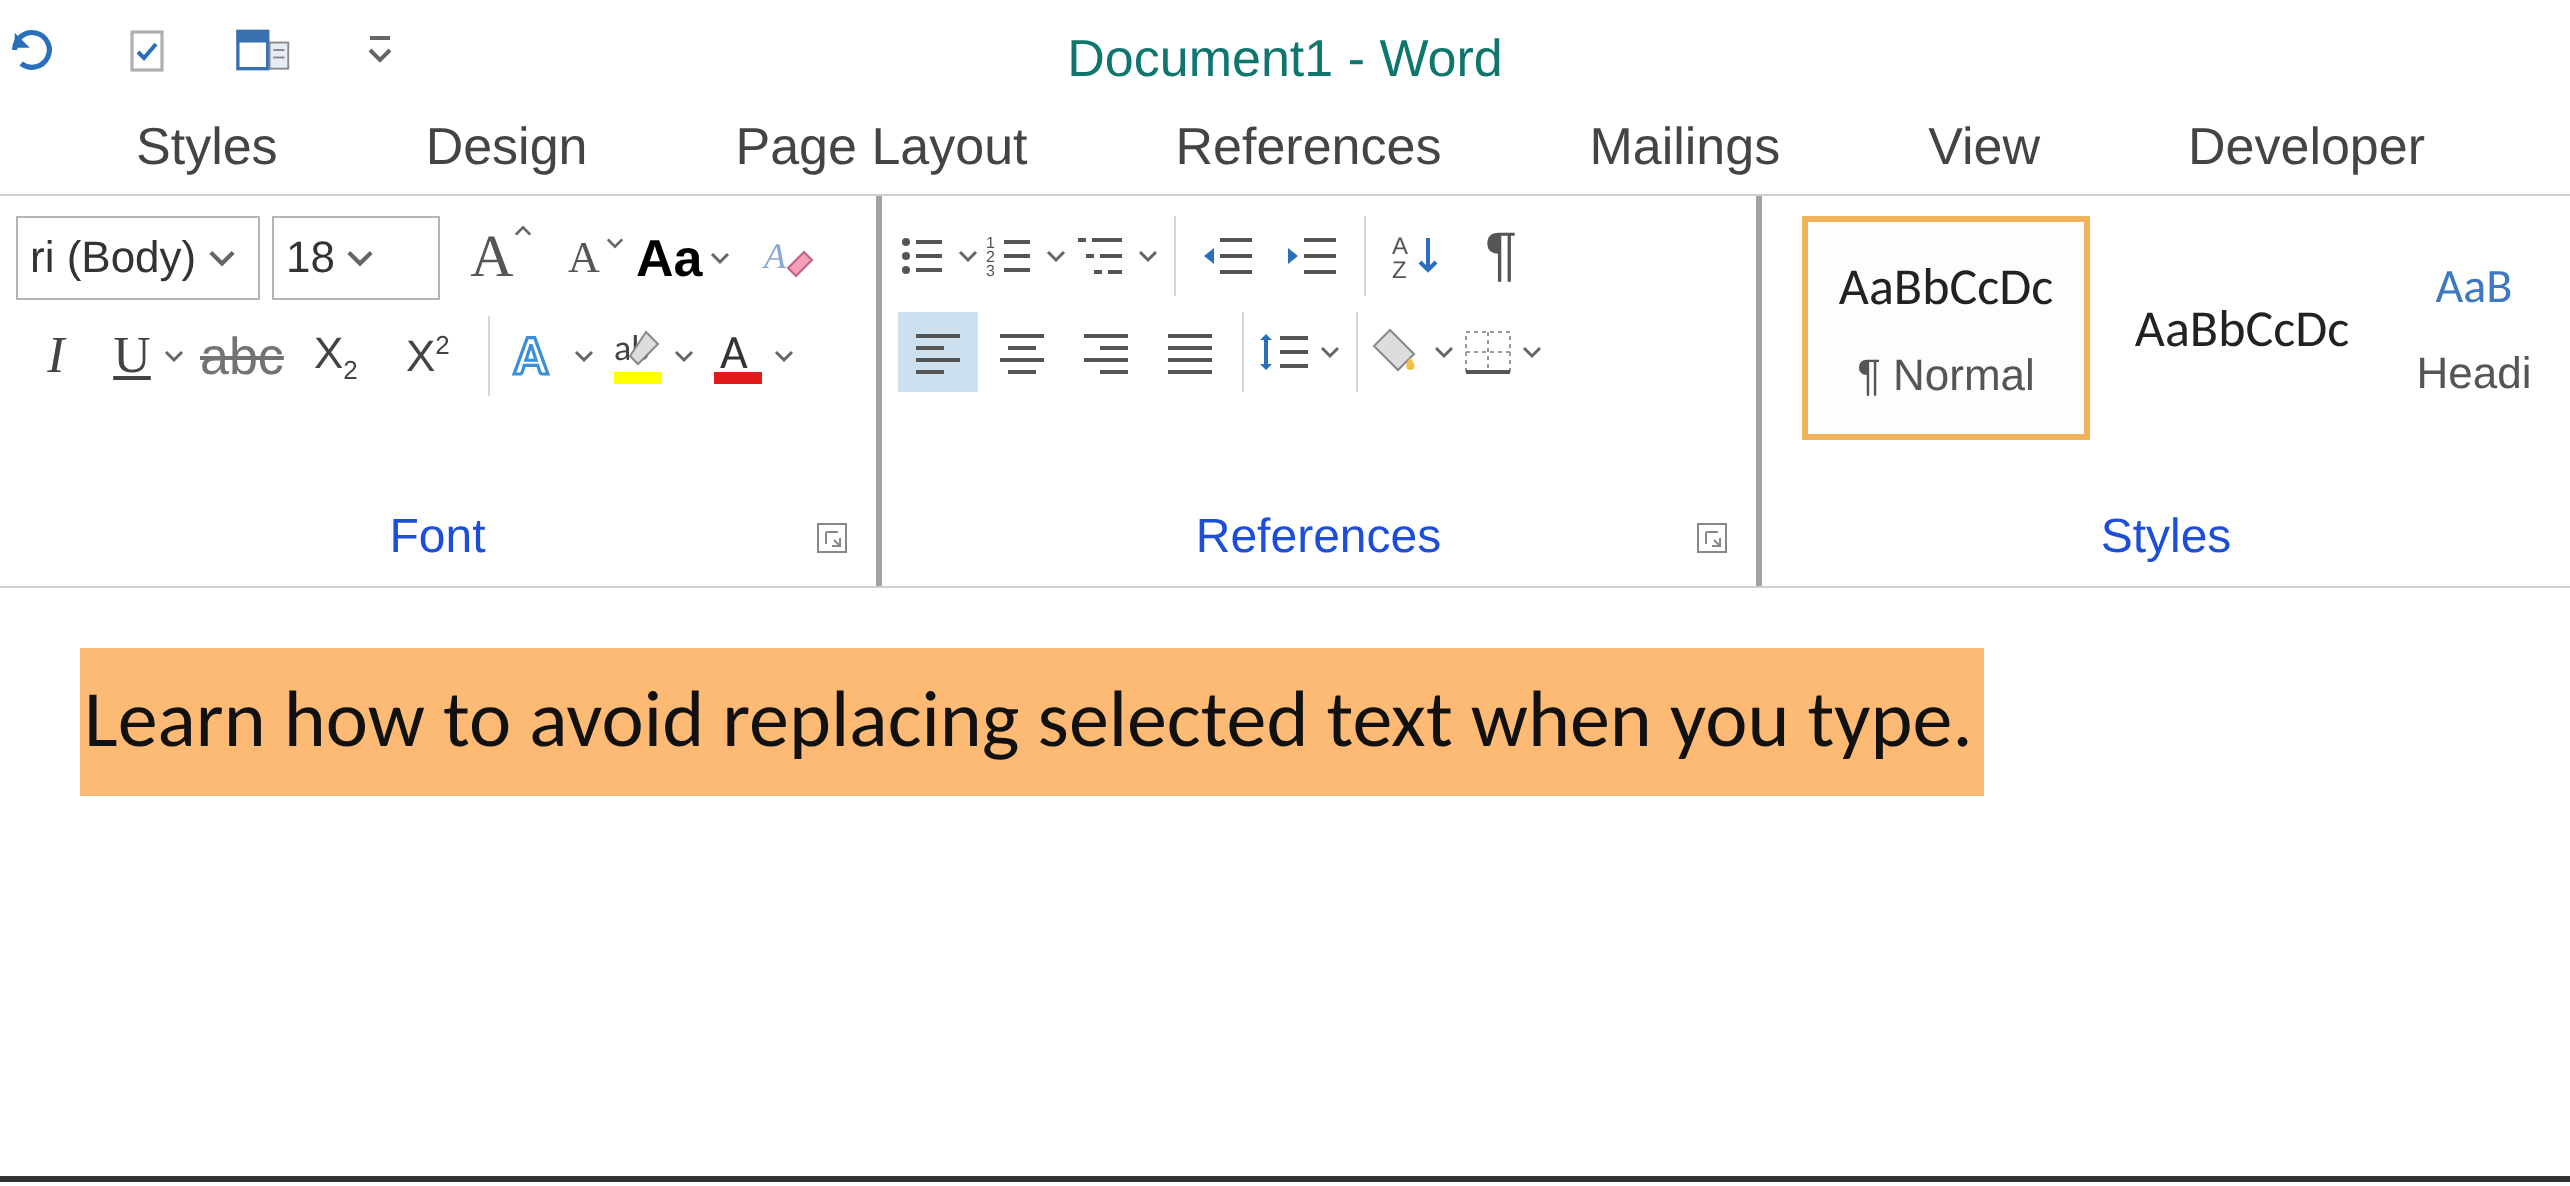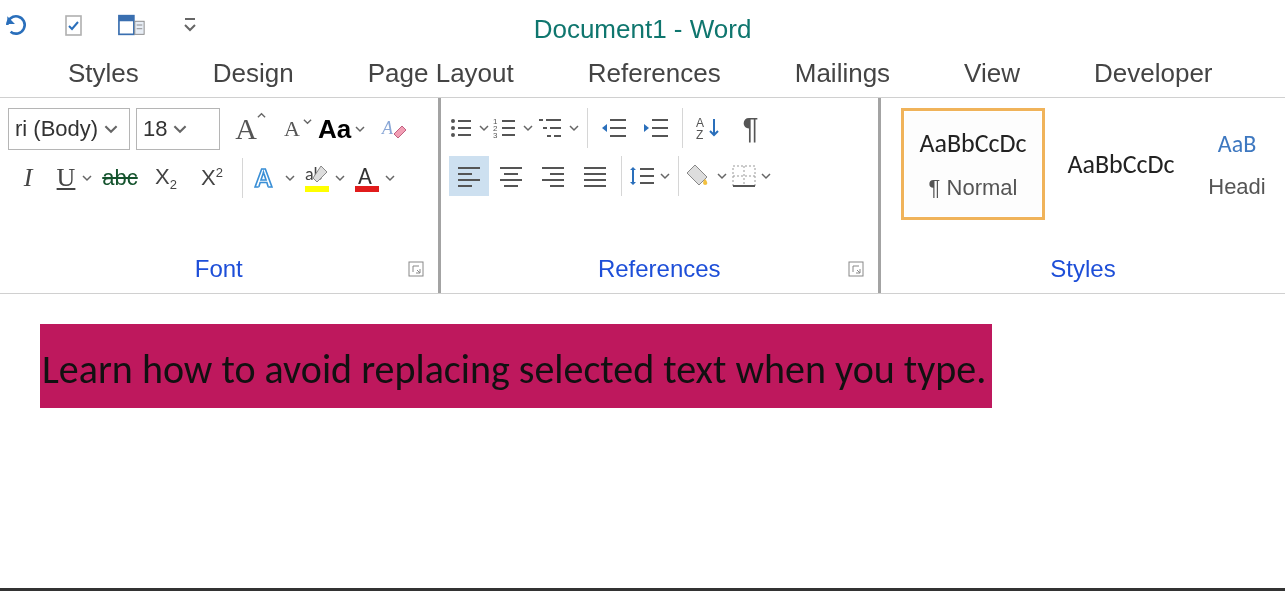--- a/index.html
+++ b/index.html
@@ -20,21 +20,21 @@
   .dd { width: 14px; height: 14px; }
   .rbtn { display: flex; align-items: center; justify-content: center; min-width: 40px; height: 40px; cursor: pointer; position: relative; }
   .rbtn.split { padding-right: 16px; }
   .rbtn .mini-dd { position: absolute; right: 2px; top: 50%; transform: translateY(-50%); }
   .style-gallery { display: flex; gap: 4px; padding-left: 12px; }
   .style-item { width: 144px; height: 112px; border: 1px solid transparent; display: flex; flex-direction: column; align-items: center; justify-content: center; cursor: pointer; }
   .style-item.selected { border: 3px solid #f0b35a; box-shadow: inset 0 0 0 1px #fff; background:#fdfdfd; }
   .style-preview { font-size: 26px; font-family: Calibri, sans-serif; color: #222; }
   .style-name { font-size: 22px; color: #555; margin-top: 16px; }
   .document { padding: 30px 0 0 40px; }
-  .sel { display: inline-block; font-family: Calibri, "Segoe UI", sans-serif; font-size: 40px; color: #111; background: #be185d; padding: 24px 6px 16px 2px; line-height: 1.1; }
+  .sel { display: inline-block; font-family: Calibri, "Segoe UI", sans-serif; font-size: 40px; color: #111; background: #fdba74; padding: 14px 6px 16px 2px; line-height: 1.1; }
   .sep { width: 1px; height: 40px; background: #d6d6d6; margin: 0 4px; }
   .thin-border-bottom { position: absolute; left:0; right:0; bottom:2px; height:3px; background:#333; }
 </style>
 </head>
 <body>
 
 <div class="qat">
   <div class="qat-left">
     <div class="qat-btn">
       <svg width="26" height="26" viewBox="0 0 24 24">
@@ -124,21 +124,21 @@
         <div class="rbtn">
             <span style="font-family:'Times New Roman',serif;font-style:italic;font-size:26px;color:#444;">I</span>
           </div>
         <div class="rbtn split">
             <span style="font-family:'Times New Roman',serif;text-decoration:underline;font-size:26px;color:#444;">U</span>
             <svg class="mini-dd" width="10" height="10" viewBox="0 0 10 10">
               <path d="M1 3l4 4 4-4" fill="none" stroke="#666" stroke-width="1.5"></path>
             </svg>
           </div>
         <div class="rbtn">
-            <span style="font-size:22px;color:#14532d;text-decoration:line-through;">abc</span>
+            <span style="font-size:26px;color:#737373;text-decoration:line-through;">abc</span>
           </div>
         <div class="rbtn">
             <span style="font-size:22px;color:#444;">X<sub style="font-size:13px;">2</sub></span>
           </div>
         <div class="rbtn">
             <span style="font-size:22px;color:#444;">X<sup style="font-size:13px;">2</sup></span>
           </div>
         <div class="sep"></div>
         <div class="rbtn split">
           <svg width="28" height="30" viewBox="0 0 28 30">

